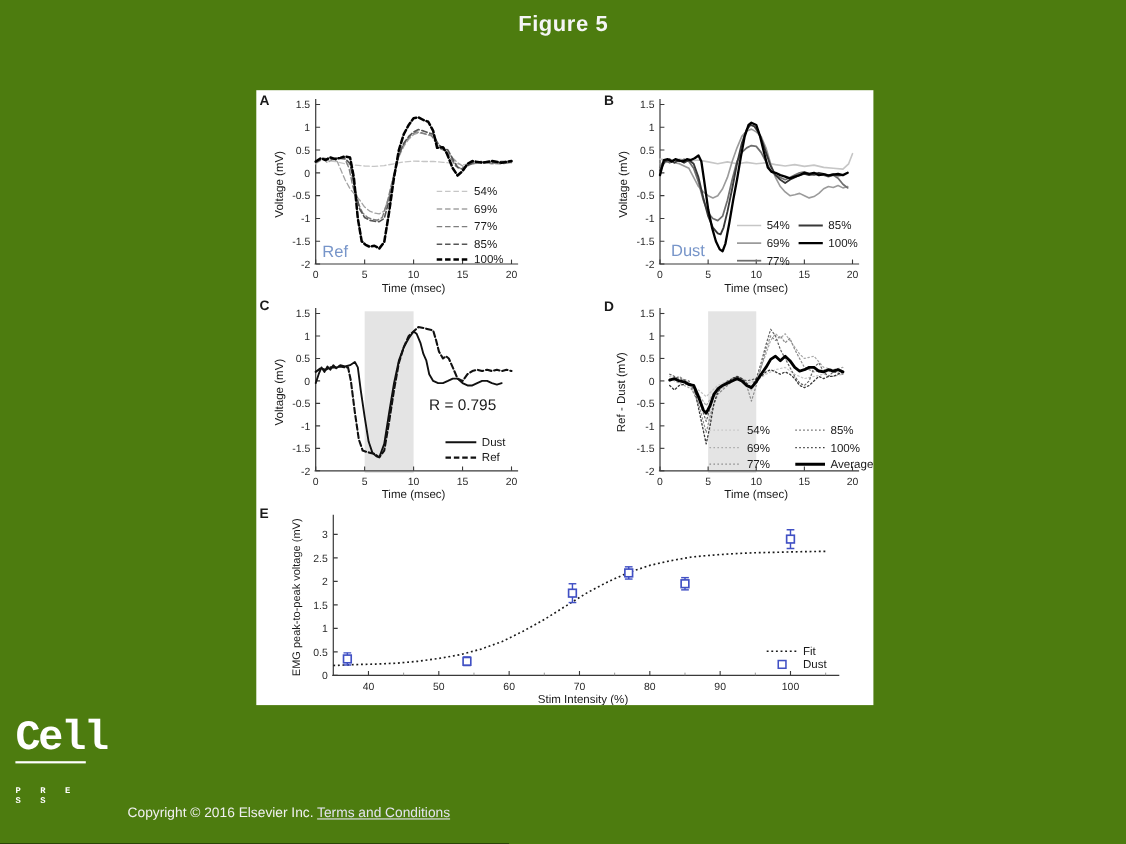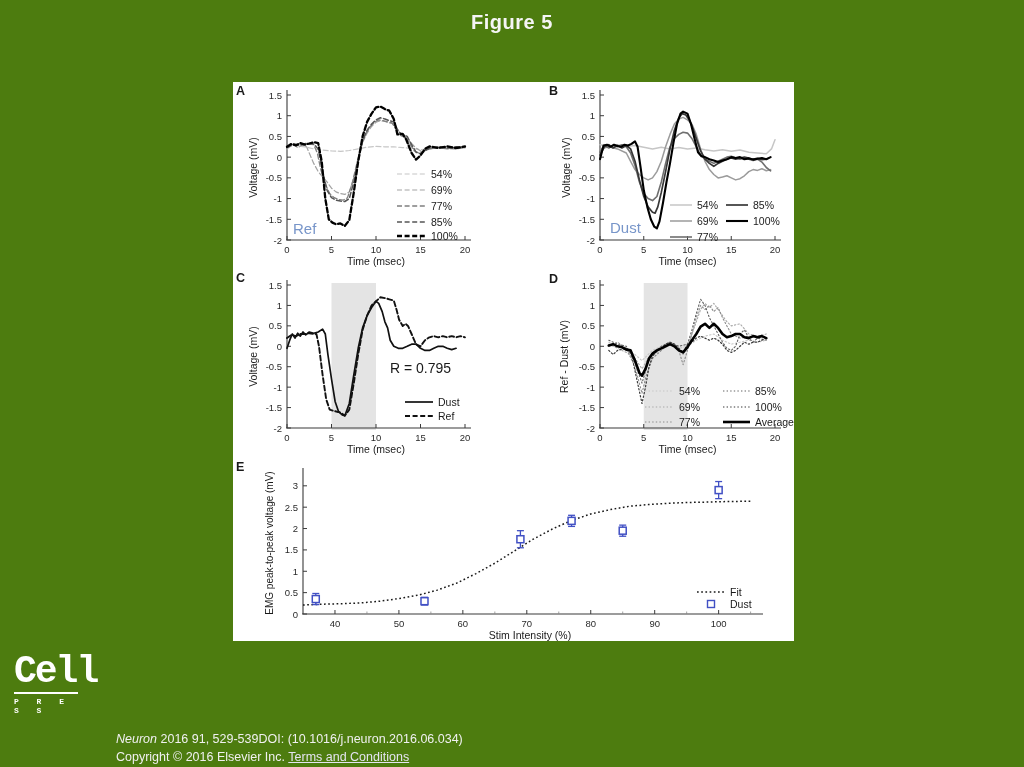--- a/index.html
+++ b/index.html
@@ -7,21 +7,21 @@
         font-family:"Liberation Sans",sans-serif;}
   .title{position:absolute;top:11px;left:0;width:1024px;text-align:center;
          color:#f5f5f5;font-size:20px;font-weight:bold;letter-spacing:0.5px;}
   .figure{position:absolute;left:233px;top:82px;width:561px;height:559px;
           background:#fff;overflow:hidden;}
   .figure svg{position:absolute;left:0;top:0;}
   svg text{font-family:"Liberation Sans",sans-serif;}
   .logo{position:absolute;left:14px;top:653px;width:70px;color:#fff;font-family:Liberation Mono, monospace;}
   .logo-cell{font-size:38px;font-weight:bold;letter-spacing:-2px;line-height:38px;}
   .logo-rule{width:64px;height:2px;background:#fff;margin-top:1px;}
-  .logo-press{font-size:8px;letter-spacing:6.5px;margin-top:3px;font-weight:bold;}
+  .logo-press{font-size:8px;letter-spacing:6.5px;margin-top:21px;font-weight:bold;}
   .cite{position:absolute;left:116px;top:730px;color:#f0f0f0;font-size:12.5px;line-height:18px;}
   .journal{font-style:italic;}
   .terms{color:#e4e4f0;text-decoration:underline;cursor:pointer;}
 </style>
 </head>
 <body>
 
 <div class="page">
   <div class="title">Figure 5</div>
 
@@ -314,16 +314,15 @@
       </svg>
   </div>
 
   <div class="logo">
     <div class="logo-cell">Cell</div>
     <div class="logo-rule"></div>
     <div class="logo-press">P R E S S</div>
   </div>
 
   <div class="cite">
-    <div><span class="journal">Neuron</span><span> 2016 91, 529-539DOI: (10.1016/j.neuron.2016.06.034)</span></div>
     <div><span>Copyright © 2016 Elsevier Inc. </span><a class="terms">Terms and Conditions</a></div>
   </div>
 </div>
 
 </body></html>

